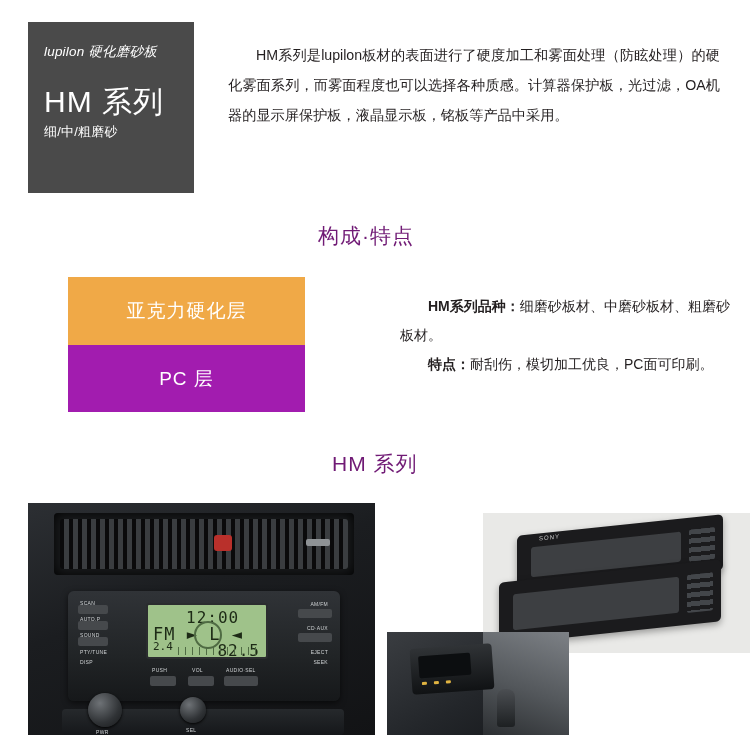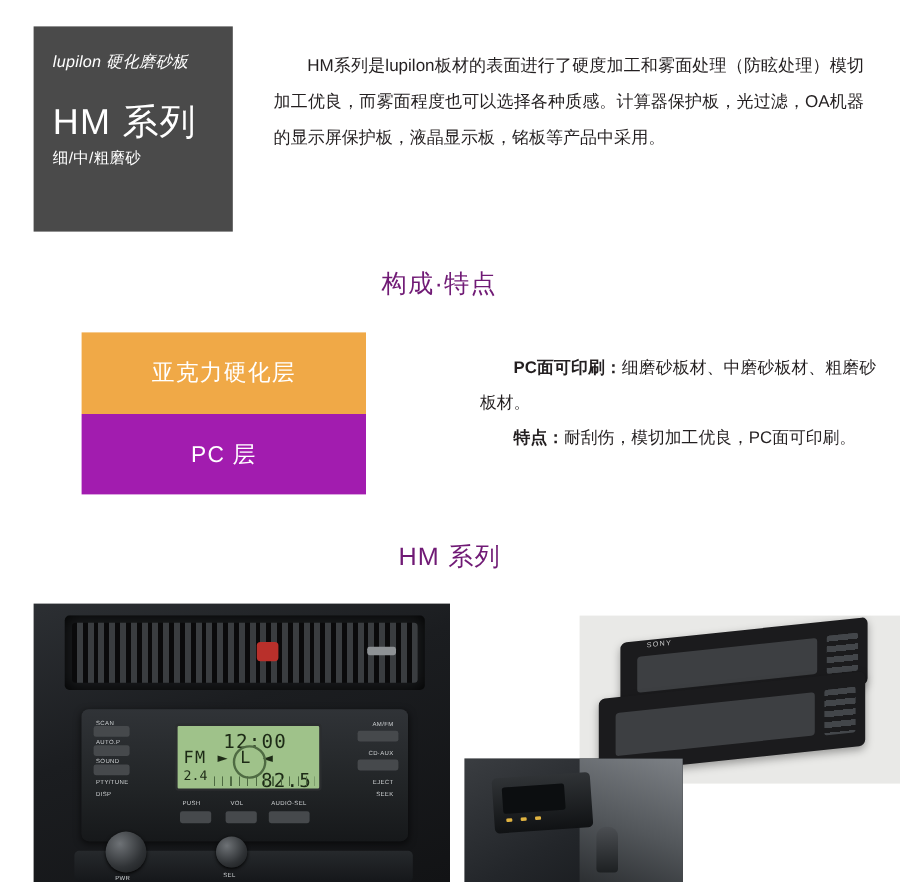--- a/index.html
+++ b/index.html
@@ -218,21 +218,21 @@
     position: absolute;
     left: 38px;
     top: 3px;
     font-size: 16px;
     letter-spacing: 1px;
   }
   .lcd .lcd-band {
     position: absolute;
     left: 5px;
     top: 19px;
-    font-size: 14px;
+    font-size: 17px;
     letter-spacing: 1px;
   }
   .lcd .lcd-freq {
     position: absolute;
     right: 6px;
     top: 36px;
     font-size: 16px;
     letter-spacing: 1px;
   }
   .lcd .lcd-preset {
@@ -383,32 +383,32 @@
 <body>
 
 <div class="top-section">
 
   <div class="title-card">
     <div class="brand">lupilon 硬化磨砂板</div>
     <div class="series">HM 系列</div>
     <div class="sub">细/中/粗磨砂</div>
   </div>
 
-  <div class="intro-paragraph">HM系列是lupilon板材的表面进行了硬度加工和雾面处理（防眩处理）模切加工优良，而雾面程度也可以选择各种质感。计算器保护板，光过滤，OA机器的显示屏保护板，液晶显示板，铭板等产品中采用。</div>
+  <div class="intro-paragraph">HM系列是lupilon板材的表面进行了硬度加工和雾面处理（防眩处理）的硬化雾面系列，而雾面程度也可以选择各种质感。计算器保护板，光过滤，OA机器的显示屏保护板，液晶显示板，铭板等产品中采用。</div>
 </div>
 
 <div class="section-heading" id="heading-features">构成·特点</div>
 
 <div class="layer-diagram">
   <div class="layer layer-acrylic">亚克力硬化层</div>
   <div class="layer layer-pc">PC 层</div>
 </div>
 
 <div class="features-text">
-  <p><b>PC面可印刷：</b><span>细磨砂板材、中磨砂板材、粗磨砂板材。</span></p>
+  <p><b>HM系列品种：</b><span>细磨砂板材、中磨砂板材、粗磨砂板材。</span></p>
   <p><b>特点：</b><span>耐刮伤，模切加工优良，PC面可印刷。</span></p>
 </div>
 
 <div class="section-heading" id="heading-gallery">HM 系列</div>
 
 <div class="gallery">
 
   <div class="photo photo-stereo">
     <div class="vent-block">
       <div class="vent-slats"></div>

